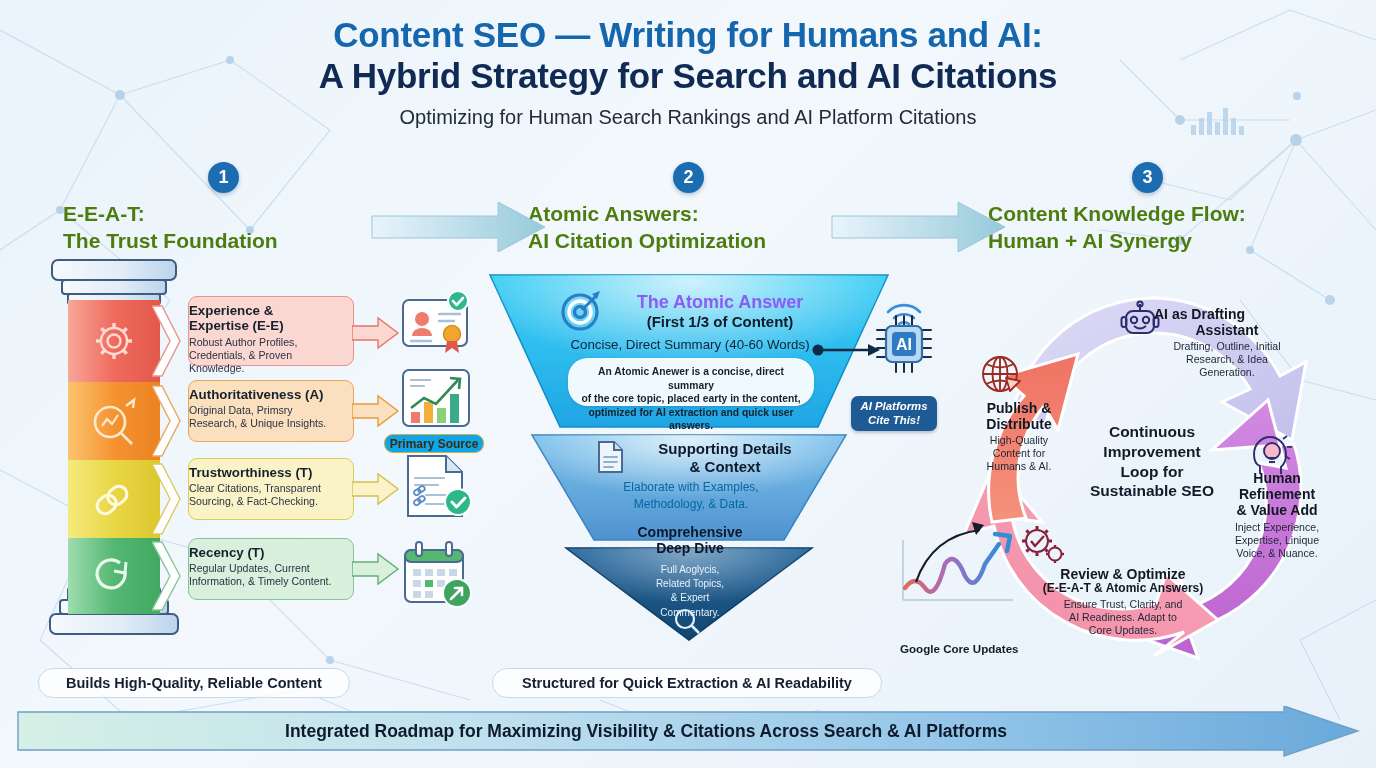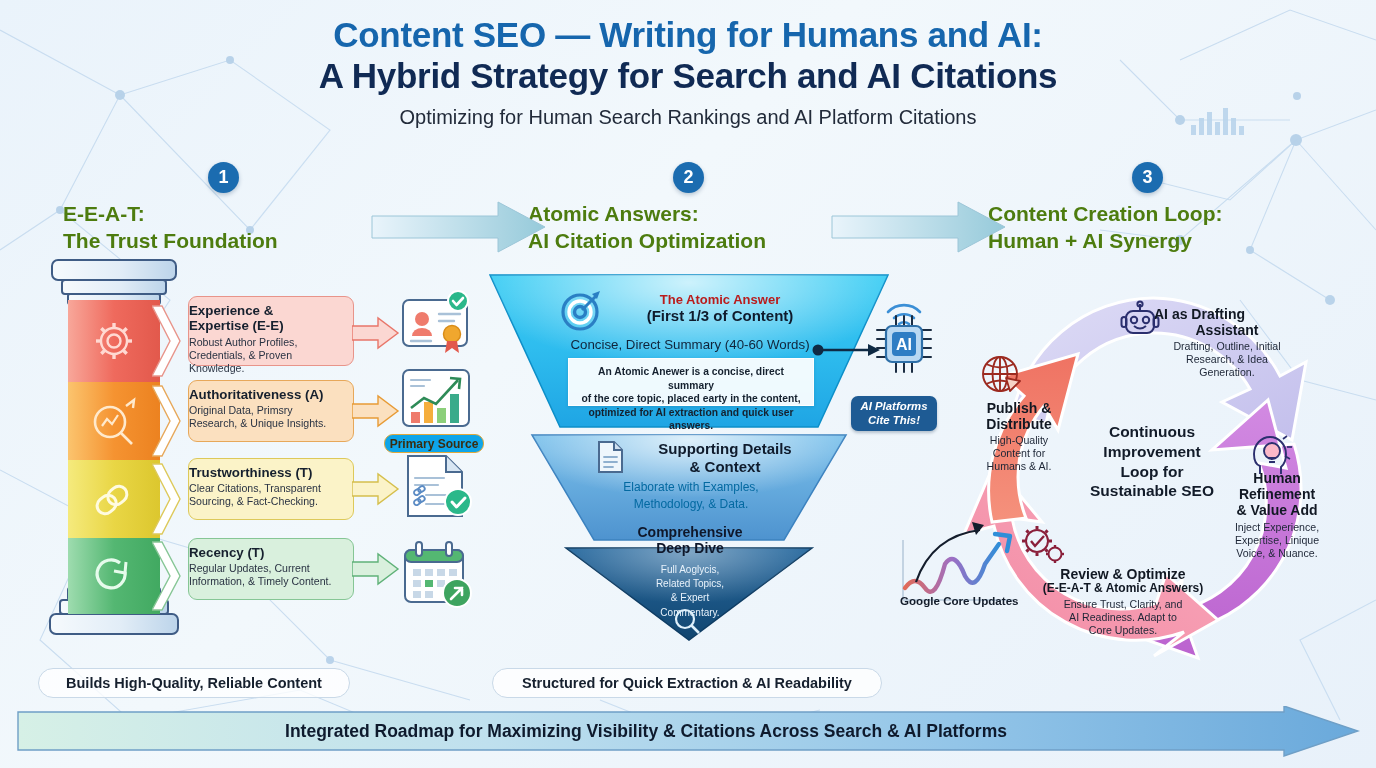--- a/index.html
+++ b/index.html
@@ -43,25 +43,25 @@
     color: #16202e; display: flex; align-items: center; justify-content: center;
   }
   .tagchip {
     position: absolute; border: 1.4px solid #e0a93c; border-radius: 9px;
     background: #0ea5e9; font-size: 12px; font-weight: bold; color: #3a2d10;
     display: flex; align-items: center; justify-content: center;
   }
 
   
   .fun-text { position: absolute; text-align: center; }
-  .fl1 { font-size: 13px; font-weight: bold; color: #b91c1c; line-height: 1.18; }
+  .fl1 { font-size: 18px; font-weight: bold; color: #8b5cf6; line-height: 1.18; }
   .fl1b { font-size: 15px; font-weight: bold; color: #0f1b2c; }
   .fl2 { font-size: 13.3px; color: #10243a; margin-top: 5px; }
   .notebox {
-    position: absolute; background: rgba(255,255,255,.93); border-radius: 0;
+    position: absolute; background: rgba(255,255,255,.93); border-radius: 20px;
     border: 1px solid rgba(255,255,255,.9); padding: 6px 8px; text-align: center;
     font-size: 10.3px; font-weight: bold; line-height: 1.32; color: #15212f;
     box-shadow: 0 1px 3px rgba(20,60,100,.18);
   }
   .fs2t { font-size: 15px; font-weight: bold; color: #0f1b2c; line-height: 1.18; }
   .fs2s { font-size: 12px; color: #0369a1; line-height: 1.24; margin-top: 2px; }
   .fs3t { font-size: 14px; font-weight: bold; color: #0f172a; line-height: 1.16; }
   .fs3s { font-size: 10px; color: #e8f2fb; line-height: 1.22; margin-top: 2px; }
 
   .chipbadge {
@@ -148,21 +148,21 @@
   </div>
 
   <div class="badge" style="left:673px;top:162px">2</div>
   <div class="colhead" style="left:528px;top:200px;width:320px">
     <div>Atomic Answers:</div>
     <div>AI Citation Optimization</div>
   </div>
 
   <div class="badge" style="left:1132px;top:162px">3</div>
   <div class="colhead" style="left:988px;top:200px;width:320px">
-    <div>Content Creation Loop:</div>
+    <div>Content Knowledge Flow:</div>
     <div>Human + AI Synergy</div>
   </div>
 
   <svg class="conn" style="left:370px;top:198px" width="180" height="58">
     <defs>
         <linearGradient id="cg1" x1="0" y1="0" x2="1" y2="0">
       <stop offset="0" stop-color="#e9f4fb"></stop>
           <stop offset="1" stop-color="#96cada"></stop>
         </linearGradient>
       </defs>
@@ -658,21 +658,21 @@
         <stop offset="0" stop-color="#e06a58"></stop>
           <stop offset="0.5" stop-color="#9d6fc4"></stop>
           <stop offset="1" stop-color="#2f8ed8"></stop>
       </linearGradient>
     </defs>
     <line x1="8" y1="14" x2="8" y2="74" stroke="#c3d3e2" stroke-width="2"></line>
     <line x1="8" y1="74" x2="118" y2="74" stroke="#c3d3e2" stroke-width="2"></line>
     <path d="M10 62 q10 -14 20 0 q10 14 20 -24 q10 -14 20 12 q10 18 20 -12 l14 -20" fill="none" stroke="url(#sq)" stroke-width="4.4" stroke-linecap="round"></path>
     <path d="M100 8 l15 2 l-3 15" fill="none" stroke="#2f8ed8" stroke-width="4.4" stroke-linecap="round" stroke-linejoin="round"></path>
   </svg>
-  <div class="gcu" style="left:900px;top:594px">Google Core Updates</div>
+  <div class="gcu" style="left:900px;top:642px">Google Core Updates</div>
 
   <svg style="position:absolute;left:912px;top:518px" width="90" height="70">
     <path d="M4 64 q16 -46 64 -52" fill="none" stroke="#141d2c" stroke-width="2.2"></path>
     <path d="M60 4 l12 3 l-8 10 Z" fill="#141d2c"></path>
   </svg>
 
   <svg style="position:absolute;left:16px;top:706px" width="1344" height="52">
     <defs>
       <linearGradient id="bb" x1="0" y1="0" x2="1" y2="0">
         <stop offset="0" stop-color="#d6f0e6"></stop>

